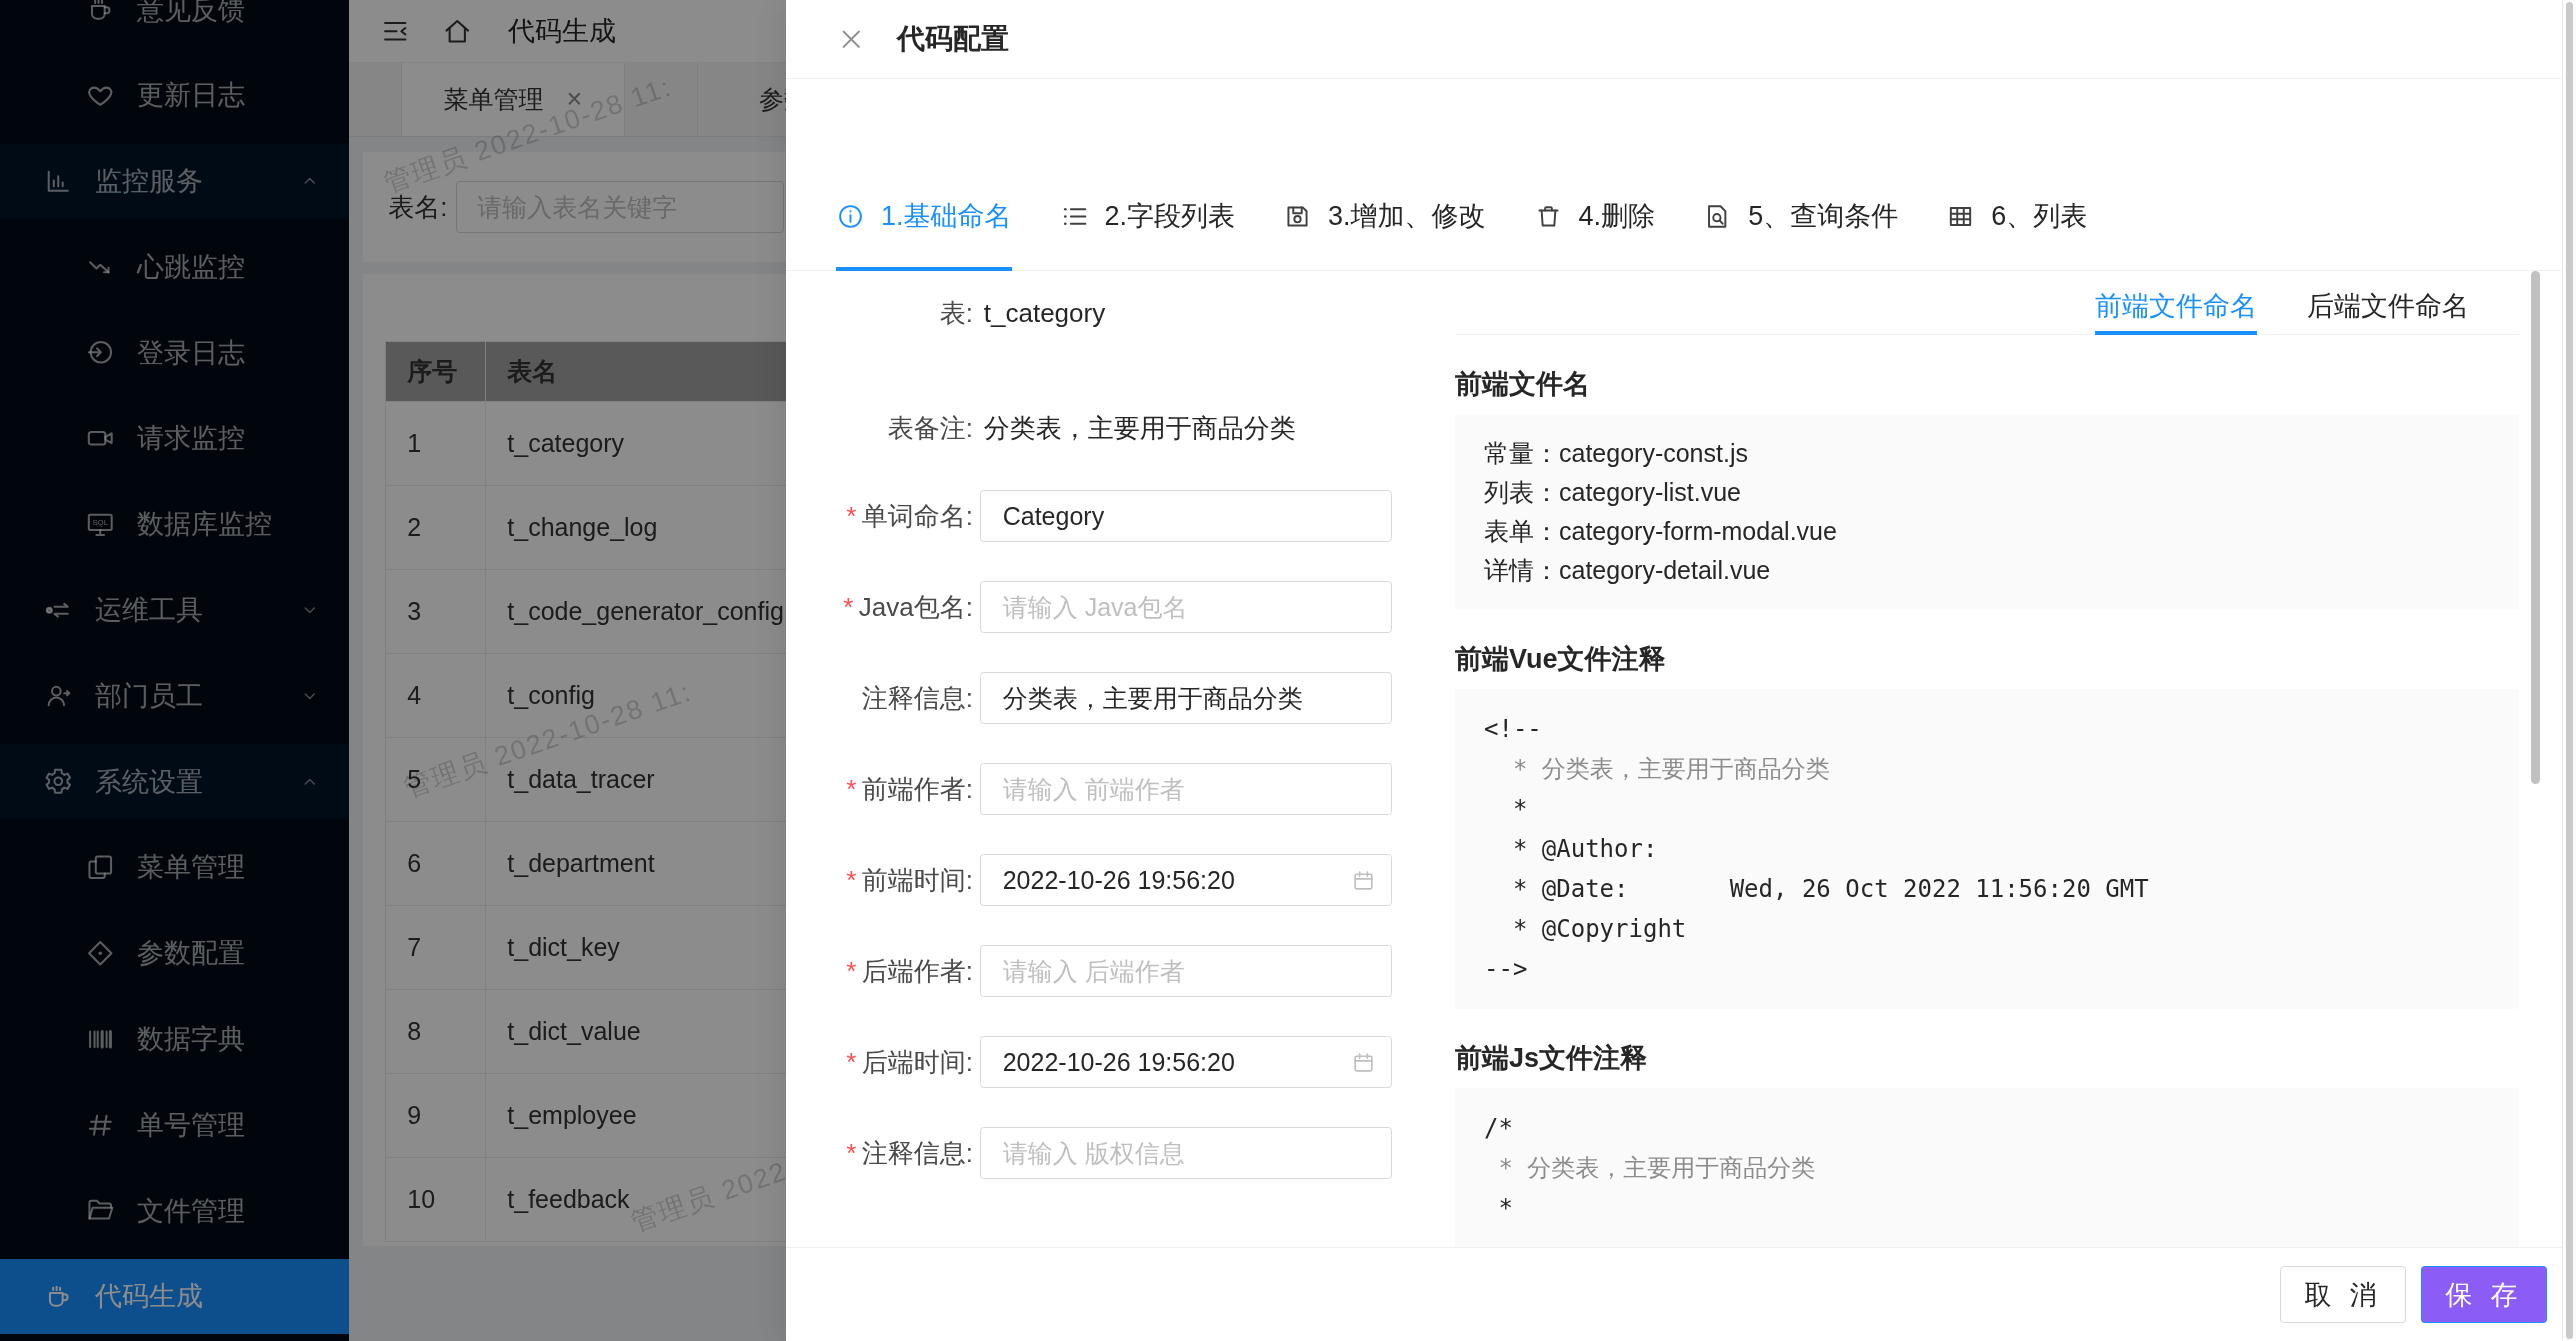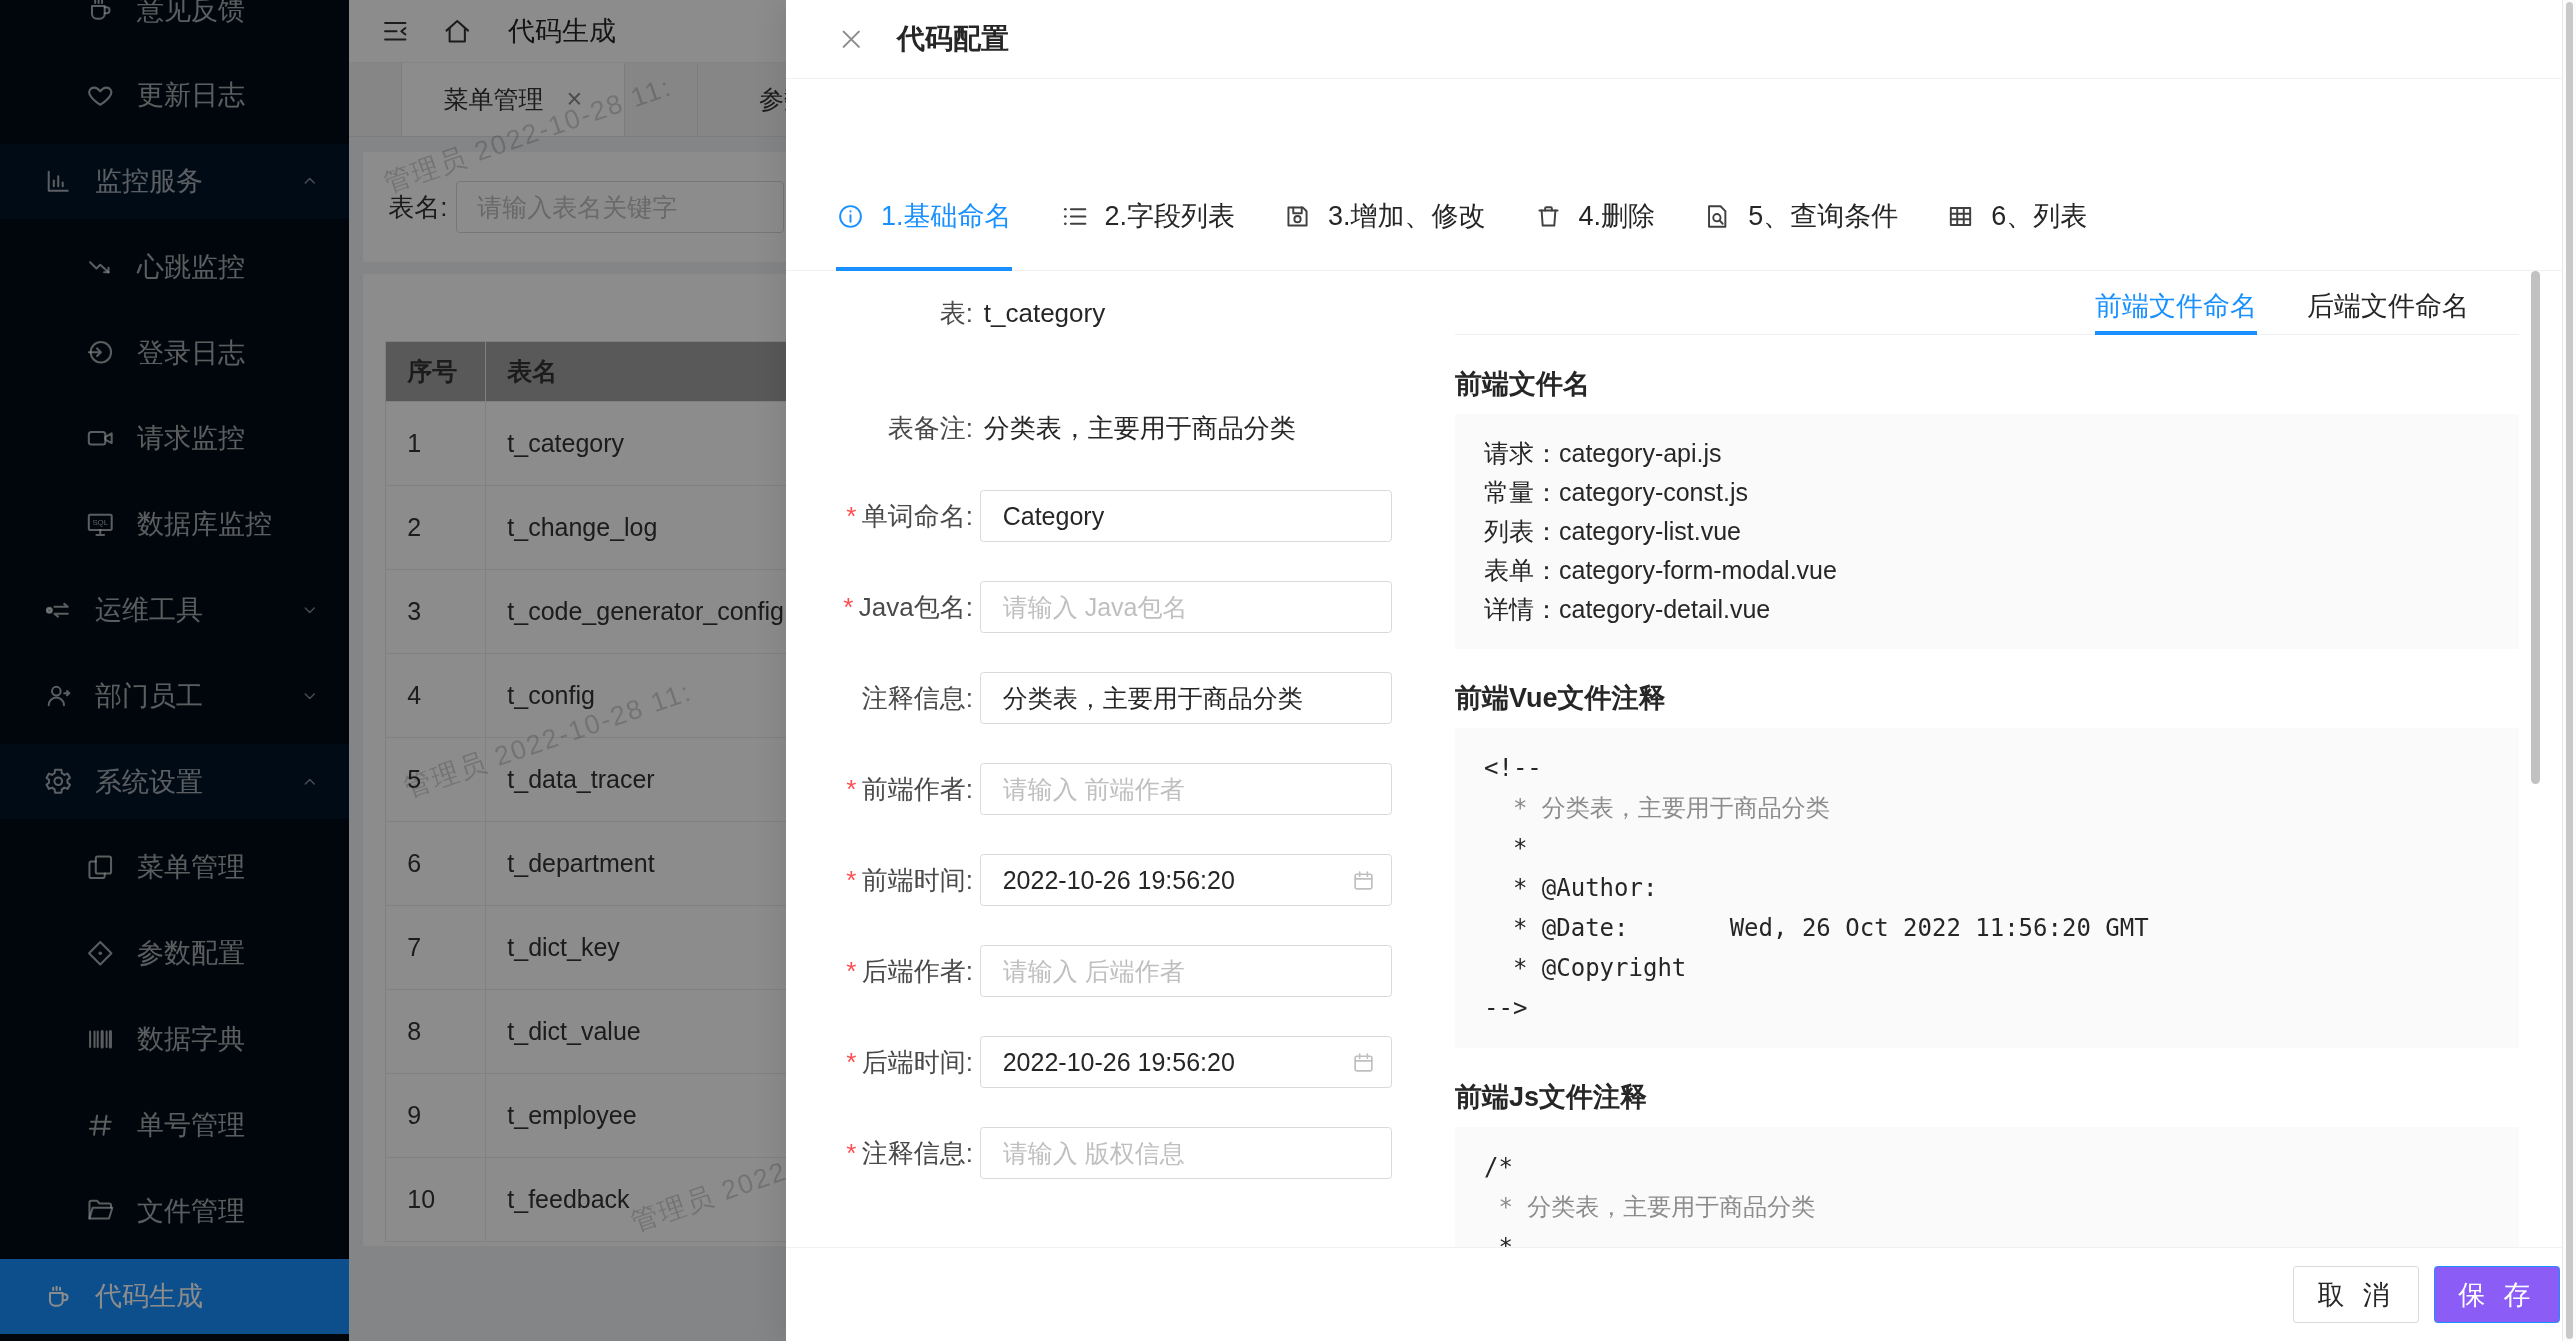--- a/index.html
+++ b/index.html
@@ -110,21 +110,21 @@
   .file-line { display:flex; font-size:25px; line-height:39px; color:#262626; }
   .file-label { flex:none; }
   .code-box { font-family:"DejaVu Sans Mono","Liberation Mono",monospace; font-size:24px;
     line-height:40px; color:#262626; white-space:pre; overflow:hidden; }
   .code-line.cjk { color:#8c8c8c; }
 
   .d-scrollthumb { position:absolute; right:36px; top:0; width:9px; height:513px;
     background:#c1c1c1; border-radius:4.5px; }
 
   .d-footer { flex:none; height:94px; border-top:0.9px solid #f0f0f0;
-    display:flex; align-items:center; justify-content:flex-end; padding-right:16px; }
+    display:flex; align-items:center; justify-content:flex-end; padding-right:29px; }
   .btn { height:57px; min-width:113px; padding:0 23px; border-radius:3.6px; font-size:27px;
     display:flex; align-items:center; justify-content:center; cursor:pointer; letter-spacing:5.4px; }
   .btn-cancel { border:0.9px solid #d9d9d9; background:#fff; color:#262626; margin-right:15.2px; }
   .btn-save { background:#8b5cf6; color:#fff; border:0.9px solid #1890ff; }
 
   
   .page-scrollbar { position:absolute; right:0; top:0; width:14.3px; height:100%;
     background:#fcfcfc; border-left:0.9px solid #e8e8e8; z-index:60; }
   .page-scrollbar .pthumb { position:absolute; left:3.6px; width:7.2px; top:1.8px; bottom:1.8px;
     background:#c9c9c9; border-radius:3.6px; }
@@ -528,24 +528,20 @@
           </div>
         </div>
       <div class="right-col">
         <div class="r-tabs">
             <div class="r-tab active">前端文件命名</div>
             <div class="r-tab">后端文件命名</div>
           </div>
         <div class="r-sections">
             <div class="r-heading">前端文件名</div>
             <div class="r-box">
-              <div class="file-line">
-                <span class="file-label">请求：</span>
-                <span class="file-value">category-api.js</span>
-              </div>
               <div class="file-line">
                 <span class="file-label">常量：</span>
                 <span class="file-value">category-const.js</span>
               </div>
               <div class="file-line">
                 <span class="file-label">列表：</span>
                 <span class="file-value">category-list.vue</span>
               </div>
               <div class="file-line">
                 <span class="file-label">表单：</span>

